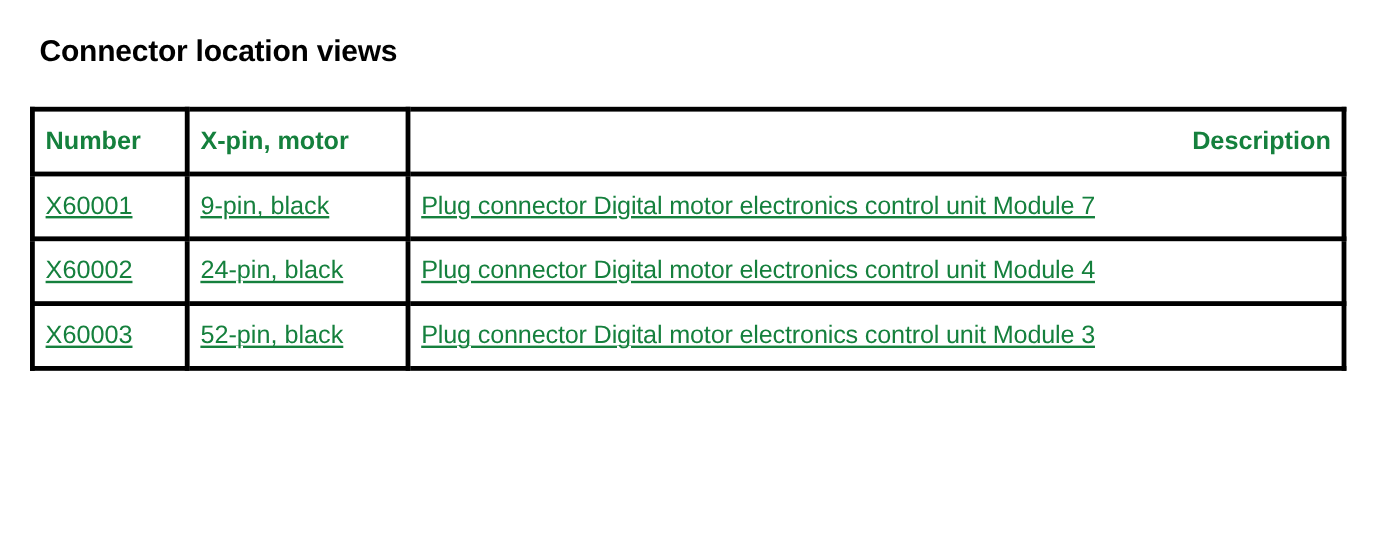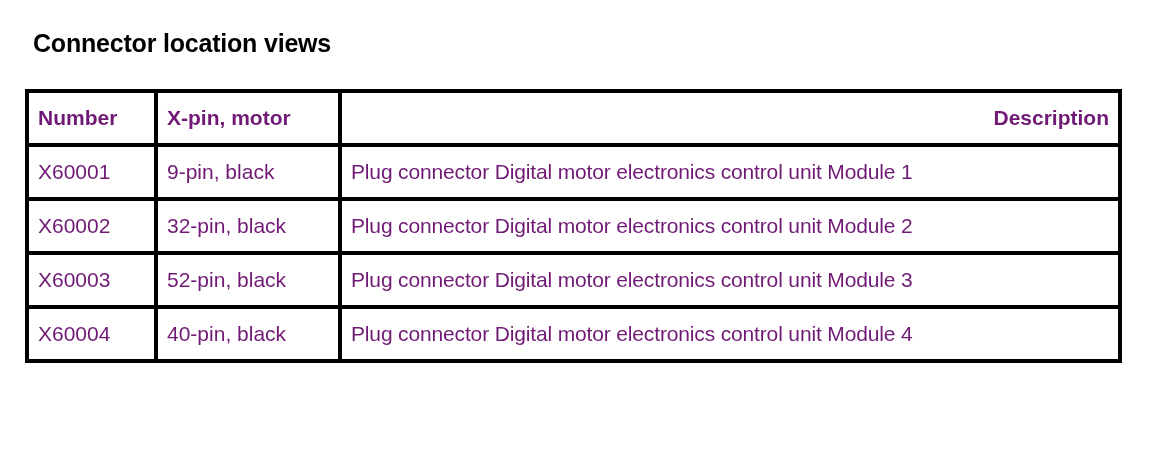--- a/index.html
+++ b/index.html
@@ -46,35 +46,36 @@
   table.connector-table col.col-xpin   { width: 184px; }
   table.connector-table col.col-desc   { width: 780px; }
 
   table.connector-table th,
   table.connector-table td {
     border: 4px solid #000000;
     height: 50px;
     padding: 0 9px;
     font-size: 21px;
     line-height: 1.1;
-    color: #701a75;
+    color: #15803d;
     vertical-align: middle;
     white-space: nowrap;
     overflow: hidden;
   }
   table.connector-table th {
     font-weight: bold;
     text-align: left;
   }
   table.connector-table th.desc-head {
     text-align: right;
   }
   table.connector-table td {
     font-weight: normal;
     text-align: left;
+    text-decoration: underline;
   }
   table.connector-table td.cell-desc {
     text-align: left;
     letter-spacing: -0.15px;
   }
 </style>
 </head>
 <body>
 
 <div class="page">
@@ -92,34 +93,29 @@
         <tr>
           <th>Number</th>
           <th>X-pin, motor</th>
           <th class="desc-head">Description</th>
         </tr>
       </thead>
       <tbody>
         <tr>
           <td class="cell-number">X60001</td>
           <td class="cell-xpin">9-pin, black</td>
-          <td class="cell-desc">Plug connector Digital motor electronics control unit Module 1</td>
+          <td class="cell-desc">Plug connector Digital motor electronics control unit Module 7</td>
         </tr>
         <tr>
           <td class="cell-number">X60002</td>
-          <td class="cell-xpin">32-pin, black</td>
-          <td class="cell-desc">Plug connector Digital motor electronics control unit Module 2</td>
+          <td class="cell-xpin">24-pin, black</td>
+          <td class="cell-desc">Plug connector Digital motor electronics control unit Module 4</td>
         </tr>
         <tr>
           <td class="cell-number">X60003</td>
           <td class="cell-xpin">52-pin, black</td>
           <td class="cell-desc">Plug connector Digital motor electronics control unit Module 3</td>
-        </tr>
-        <tr>
-          <td class="cell-number">X60004</td>
-          <td class="cell-xpin">40-pin, black</td>
-          <td class="cell-desc">Plug connector Digital motor electronics control unit Module 4</td>
         </tr>
       </tbody>
     </table>
   </div>
 
 </div>
 
 </body></html>

